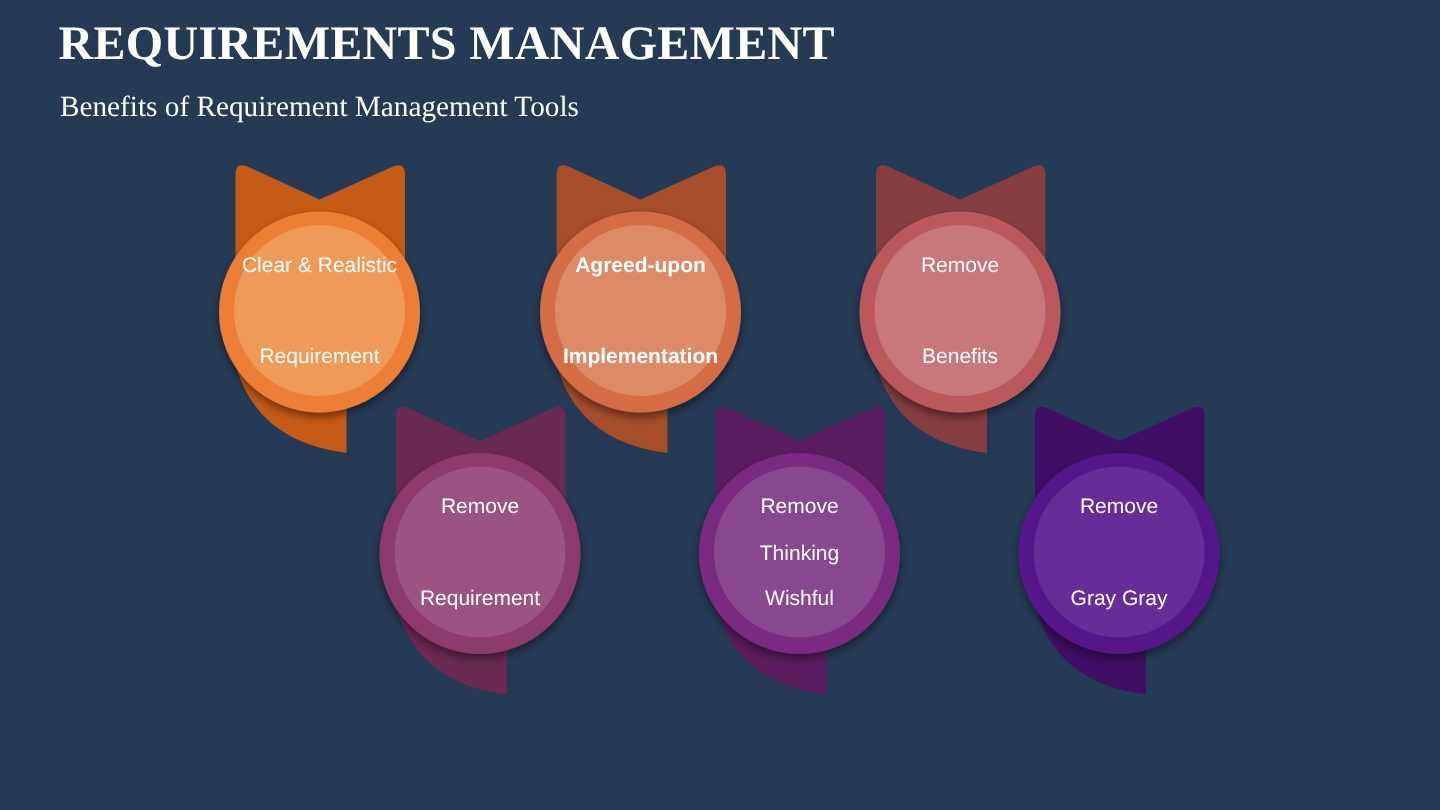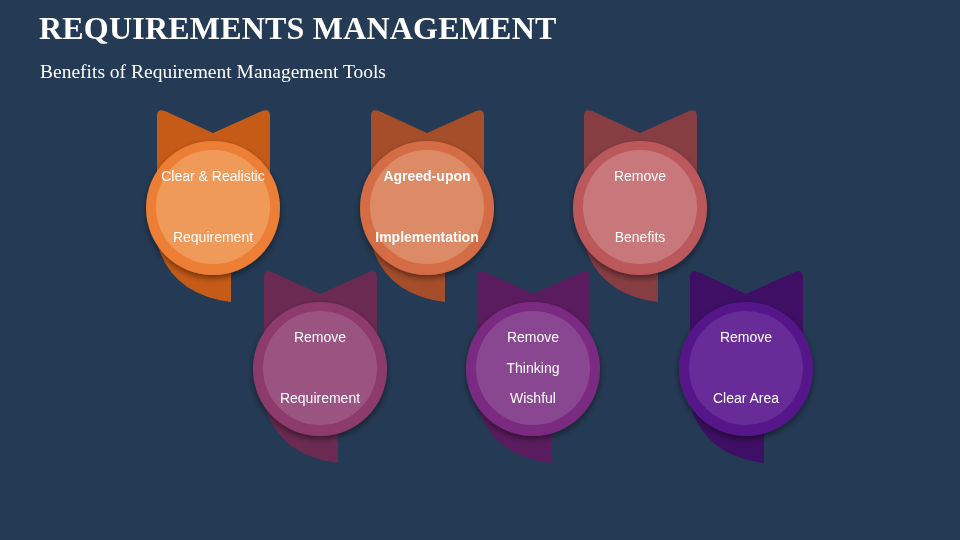--- a/index.html
+++ b/index.html
@@ -78,15 +78,15 @@
       <span>Remove</span>
       <span>Requirement</span>
     </div>
     <div class="badge-text" style="left: 473px; top: 328px;">
       <span>Remove</span>
       <span>Thinking</span>
       <span>Wishful</span>
     </div>
     <div class="badge-text" style="left: 686px; top: 328px;">
       <span>Remove</span>
-      <span>Clear Area</span>
+      <span>Gray Gray</span>
     </div>
   </div>
 
 </body></html>

